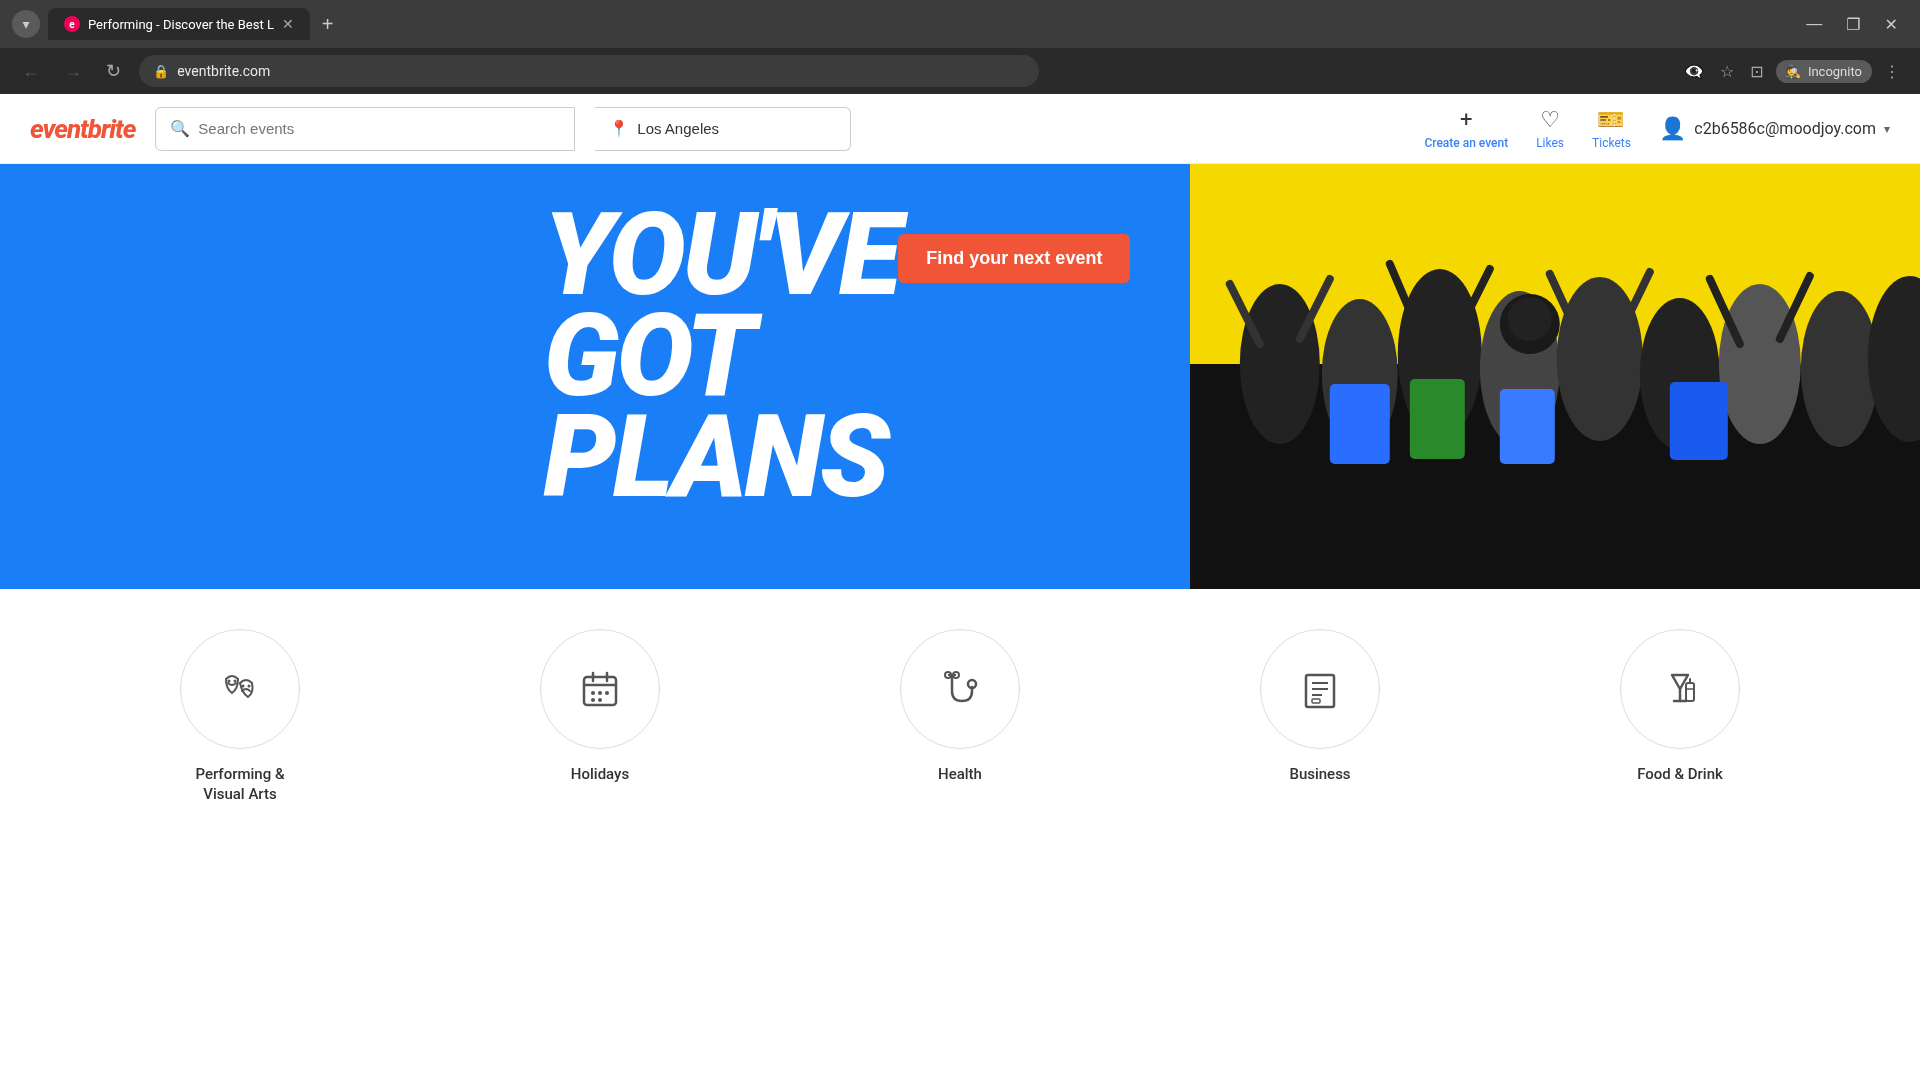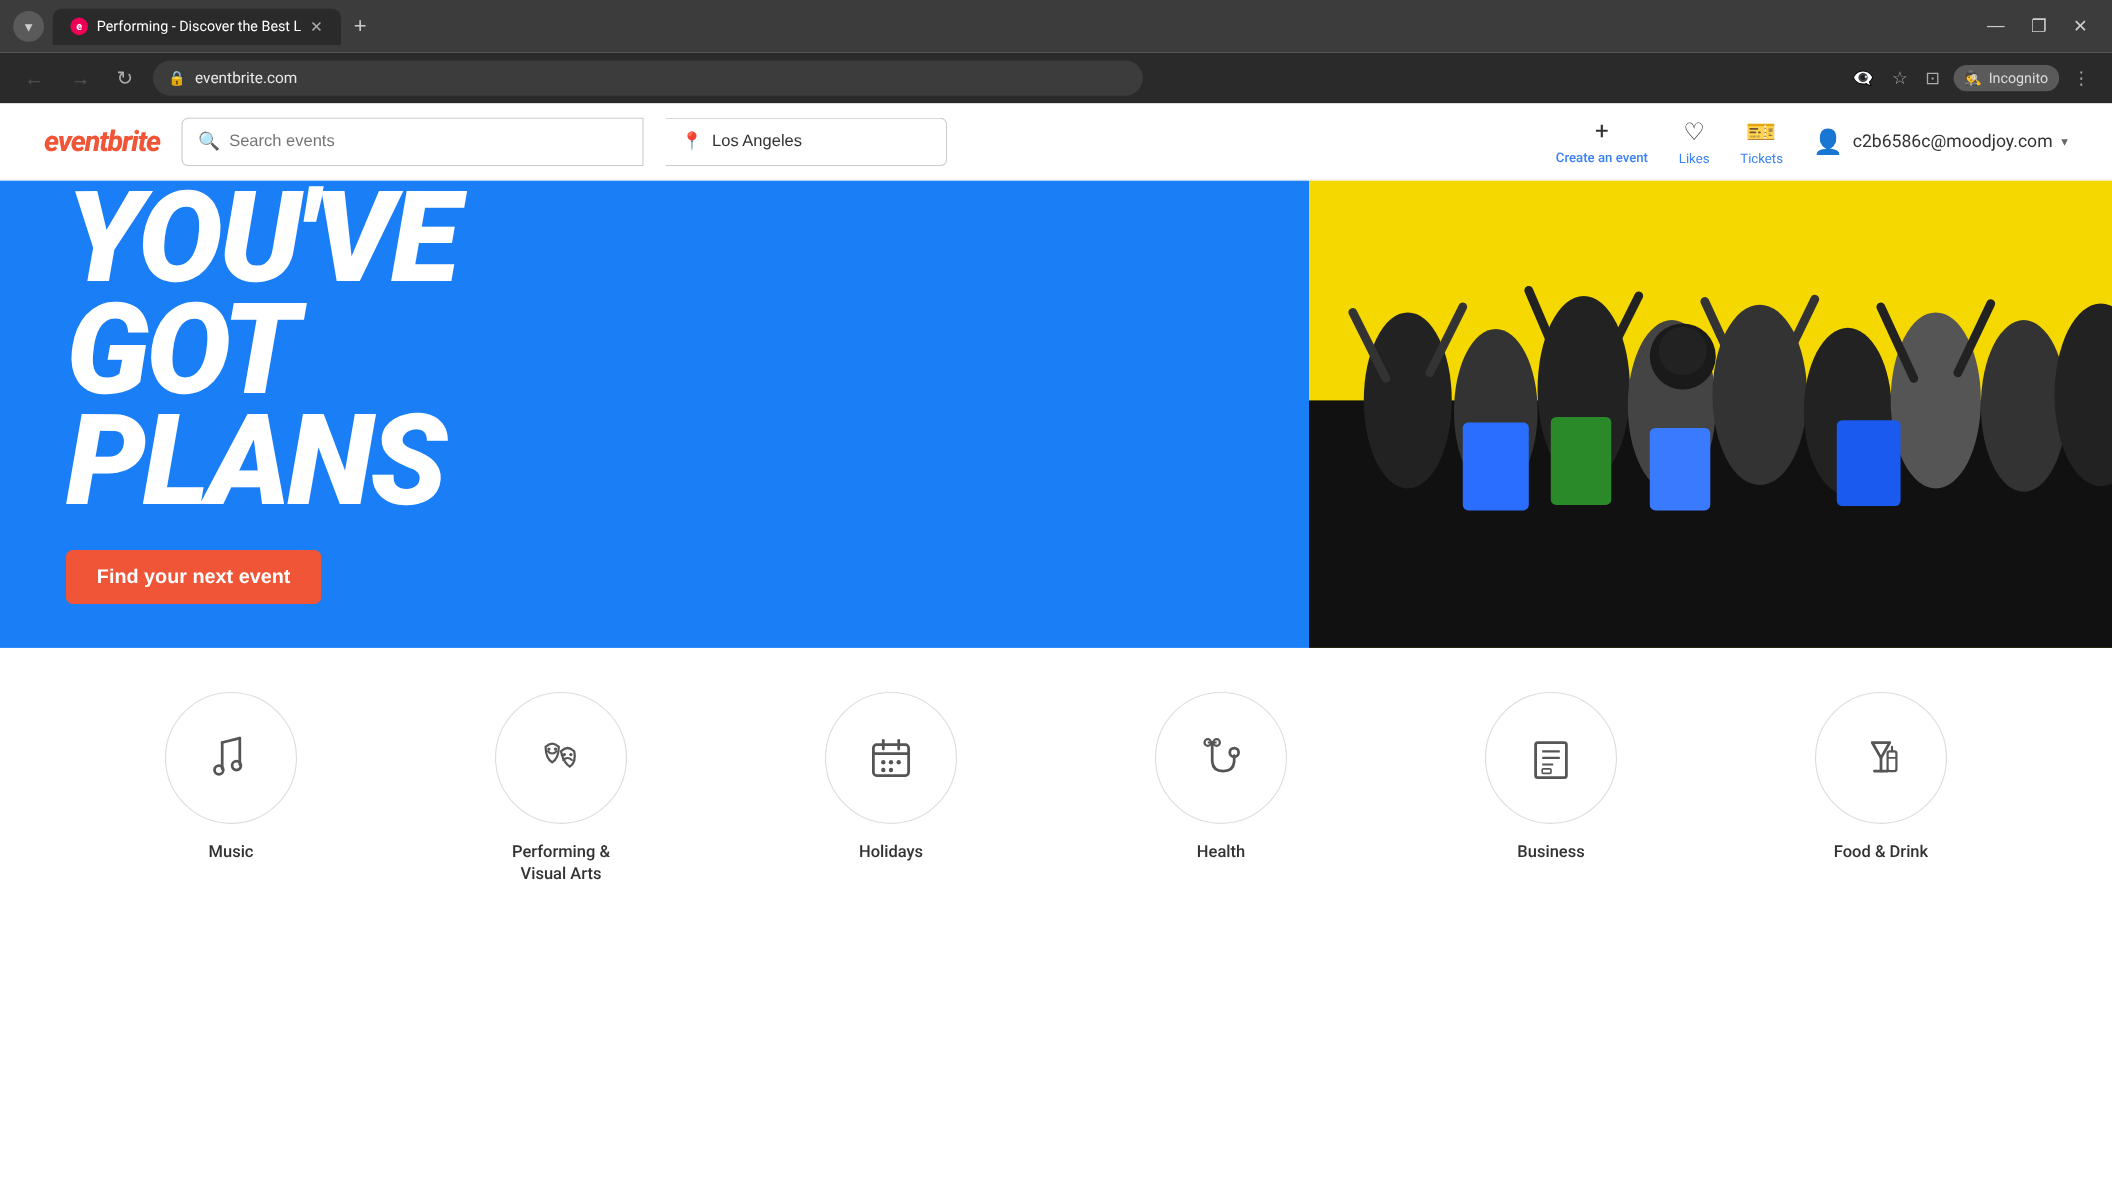--- a/index.html
+++ b/index.html
@@ -22,39 +22,39 @@
     .nav-btn { background: none; border: none; color: #aaa; font-size: 18px; cursor: pointer; padding: 4px 6px; }
     .nav-btn.disabled { color: #555; }
     .address-bar { background: #3c3c3c; border-radius: 20px; flex: 1; max-width: 900px; height: 32px; display: flex; align-items: center; padding: 0 14px; gap: 8px; }
     .address-icon { color: #aaa; font-size: 13px; }
     .address-text { color: #e8e8e8; font-size: 14px; }
     .address-bar-actions { display: flex; gap: 8px; margin-left: auto; align-items: center; }
     .addr-action-btn { background: none; border: none; color: #aaa; font-size: 16px; cursor: pointer; padding: 4px; }
     .incognito-badge { background: #5a5a5a; border-radius: 12px; padding: 4px 10px; display: flex; align-items: center; gap: 6px; color: #ddd; font-size: 13px; cursor: pointer; }
 
     
-    .eb-header { background: #fff; height: 70px; display: flex; align-items: center; padding: 0 40px; gap: 20px; border-bottom: 1px solid #eee; }
+    .eb-header { background: #fff; height: 70px; display: flex; align-items: center; padding: 0 30px; gap: 20px; border-bottom: 1px solid #eee; }
     .eb-logo { color: #f05537; font-size: 26px; font-weight: 800; font-style: italic; letter-spacing: -1px; }
     .search-bar { display: flex; align-items: center; background: #fff; border: 1.5px solid #ccc; border-radius: 6px 0 0 6px; flex: 1; max-width: 420px; height: 44px; padding: 0 14px; gap: 8px; }
     .search-input { border: none; outline: none; font-size: 15px; color: #333; width: 100%; background: transparent; }
     .location-bar { display: flex; align-items: center; background: #fff; border: 1.5px solid #ccc; border-left: none; border-radius: 0 6px 6px 0; height: 44px; padding: 0 14px; gap: 8px; min-width: 200px; }
     .location-input { border: none; outline: none; font-size: 15px; color: #333; background: transparent; }
     .header-actions { display: flex; align-items: center; gap: 28px; margin-left: auto; }
     .header-action { display: flex; flex-direction: column; align-items: center; gap: 4px; cursor: pointer; color: #333; text-decoration: none; }
     .header-action-icon { font-size: 22px; color: #333; }
     .header-action-label { font-size: 12px; color: #3b82f6; white-space: nowrap; }
     .header-action.create .header-action-label { font-weight: 500; }
     .user-section { display: flex; align-items: center; gap: 8px; cursor: pointer; }
     .user-icon { font-size: 22px; color: #333; }
     .user-email { font-size: 16px; color: #333; }
     .user-chevron { font-size: 12px; color: #666; }
 
     
     .hero { position: relative; height: 425px; display: flex; overflow: hidden; }
-    .hero-left { background: #1a7ef7; flex: 0 0 62%; display: flex; flex-direction: column; justify-content: flex-end; padding: 40px 60px; position: relative; overflow: hidden; }
+    .hero-left { background: #1a7ef7; flex: 0 0 62%; display: flex; flex-direction: row; justify-content: flex-end; padding: 40px 60px; position: relative; overflow: hidden; }
     .hero-title-wrapper { position: relative; z-index: 2; }
     .hero-big-text { font-size: 115px; font-weight: 900; color: #fff; line-height: 0.88; text-transform: uppercase; letter-spacing: -3px; font-style: italic; }
     .hero-cta { margin-top: 30px; position: relative; z-index: 2; }
     .find-btn { background: #f05537; color: #fff; border: none; border-radius: 6px; padding: 14px 28px; font-size: 18px; font-weight: 700; cursor: pointer; text-align: center; }
     .hero-right { flex: 1; background: #f5d800; position: relative; overflow: hidden; }
 
     
     .categories-section { background: #fff; padding: 40px 60px; }
     .categories-grid { display: flex; gap: 0; justify-content: space-around; }
     .category-item { display: flex; flex-direction: column; align-items: center; gap: 16px; cursor: pointer; flex: 1; }
@@ -184,32 +184,20 @@
       <rect x="490" y="218" width="58" height="78" rx="5" fill="#1a5aee"></rect>
 
       <rect x="230" y="215" width="55" height="80" rx="5" fill="#2a8a2a"></rect>
     </svg>
   </div>
 </div>
 
 <div class="categories-section">
   <div class="categories-grid">
 
-    <div class="category-item">
-      <div class="category-circle">
-        <svg width="44" height="44" viewBox="0 0 44 44">
-          <line x1="14" y1="8" x2="14" y2="32" stroke="#555" stroke-width="2.5" stroke-linecap="round"></line>
-          <line x1="14" y1="8" x2="30" y2="4" stroke="#555" stroke-width="2.5" stroke-linecap="round"></line>
-          <line x1="30" y1="4" x2="30" y2="28" stroke="#555" stroke-width="2.5" stroke-linecap="round"></line>
-          <circle cx="11" cy="33" r="4" stroke="#555" stroke-width="2.5" fill="none"></circle>
-          <circle cx="27" cy="29" r="4" stroke="#555" stroke-width="2.5" fill="none"></circle>
-        </svg>
-      </div>
-      <span class="category-label">Music</span>
-    </div>
 
 
     <div class="category-item">
       <div class="category-circle">
         <svg width="44" height="44" viewBox="0 0 44 44">
 
           <path d="M8 12 Q14 6 20 12 Q20 22 14 26 Q8 22 8 12Z" stroke="#555" stroke-width="2" fill="none"></path>
           <path d="M10 16 Q14 20 18 16" stroke="#555" stroke-width="1.8" fill="none" stroke-linecap="round"></path>
           <circle cx="11" cy="14" r="1.5" fill="#555"></circle>
           <circle cx="17" cy="14" r="1.5" fill="#555"></circle>

